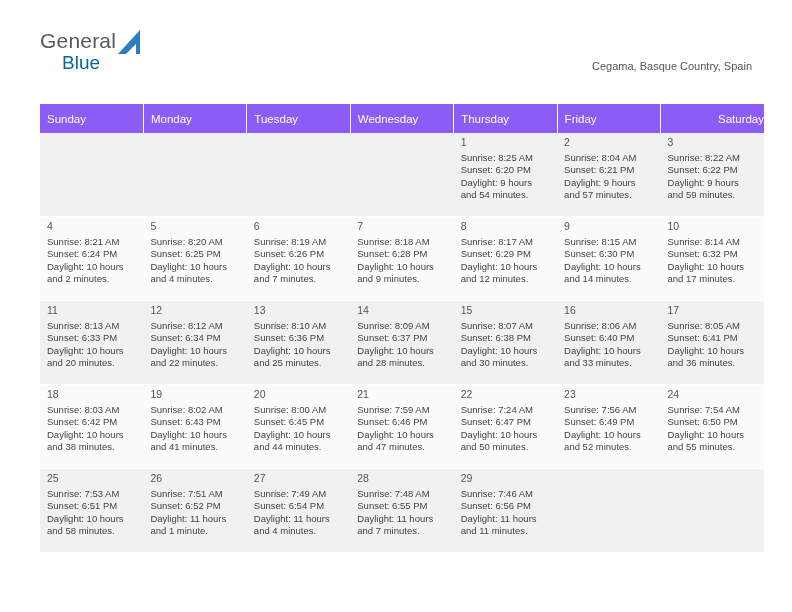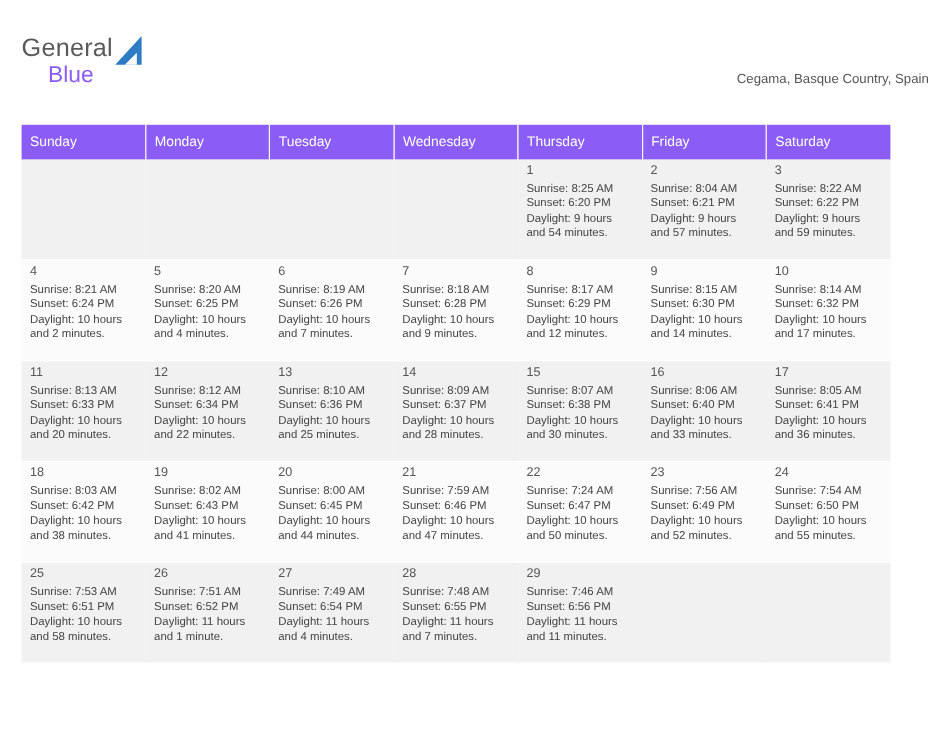--- a/index.html
+++ b/index.html
@@ -12,21 +12,21 @@
     background: #ffffff;
     font-family: "Liberation Sans", sans-serif;
     color: #333333;
     overflow: hidden;
   }
   .page {
     position: relative;
     width: 792px;
     height: 612px;
     box-sizing: border-box;
-    padding: 0 18px;
+    padding: 0 40px;
   }
   
   .header {
     position: relative;
     height: 72px;
     padding-top: 26px;
     box-sizing: border-box;
   }
   .logo {
     position: absolute;
@@ -35,21 +35,21 @@
     line-height: 1;
   }
   .logo-general {
     font-size: 21px;
     color: #5a5a5a;
     letter-spacing: 0.2px;
     display: inline-block;
   }
   .logo-blue {
     font-size: 19px;
-    color: #8b5cf6;
+    color: #0369a1;
     display: block;
     margin-top: 2px;
     margin-left: 22px;
   }
   .logo-tri {
     position: absolute;
     left: 78px;
     top: 0px;
     width: 0;
     height: 0;
@@ -91,21 +91,21 @@
   .cal th {
     background: #8b5cf6;
     color: #ffffff;
     font-size: 11.5px;
     font-weight: normal;
     text-align: left;
     padding: 5px 0 5px 7px;
     height: 19px;
     border-right: 1px solid #ffffff;
   }
-  .cal th:last-child { border-right: none; }
+  .cal th:last-child { border-right: none; text-align: right; }
   .cal td {
     vertical-align: top;
     height: 77px;
     padding: 3px 5px 3px 7px;
     border-bottom: 1px solid #ffffff;
     font-size: 9.5px;
     line-height: 12.6px;
     color: #444444;
   }
   .cal tr.odd td { background: #f1f1f1; }

